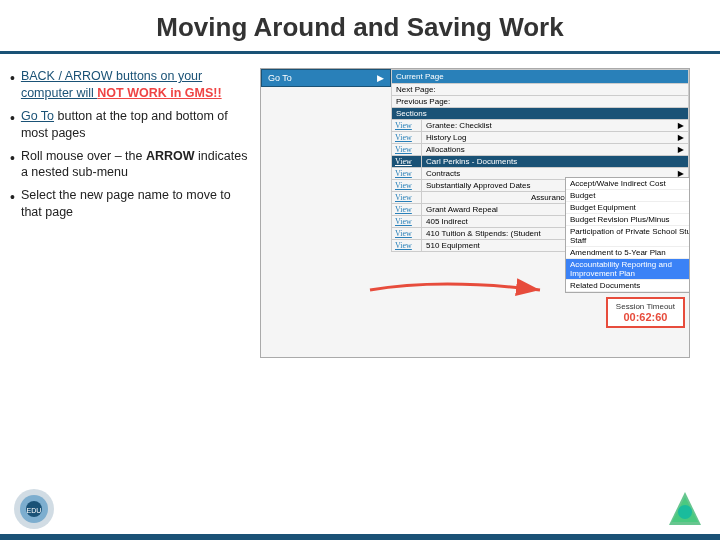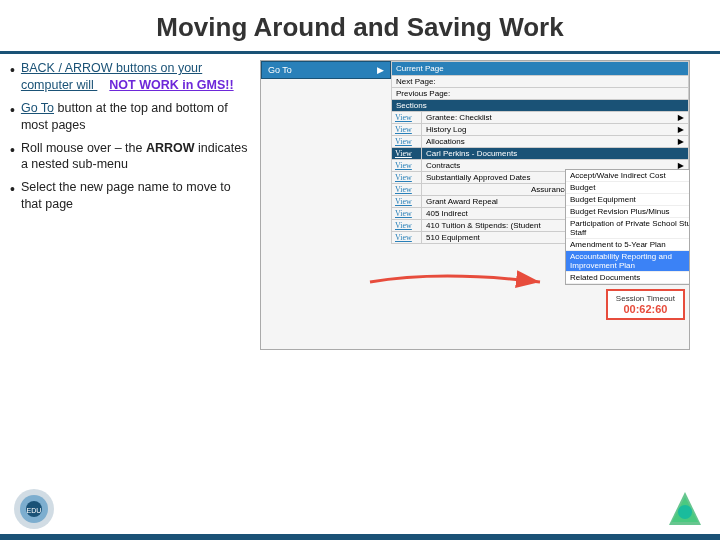--- a/index.html
+++ b/index.html
@@ -12,20 +12,21 @@
       position: relative;
     }
 
     .page-title {
       text-align: center;
       font-size: 26px;
       font-weight: bold;
       color: #333;
       padding: 12px 0 8px 0;
       border-bottom: 3px solid #1a5276;
+      margin-bottom: 8px;
     }
 
     .content-area {
       display: flex;
       flex-direction: row;
       padding: 6px 10px;
       gap: 10px;
       height: calc(540px - 60px);
     }
 
@@ -53,23 +54,22 @@
       margin-top: 1px;
     }
 
     .bullet-text a, .bullet-text .underline {
       text-decoration: underline;
       color: #1a5276;
     }
 
     .bullet-text .bold-red {
       font-weight: bold;
-      color: #6d28d9;
+      color: #ef4444;
       text-decoration: underline;
-      margin-left: 12px;
     }
 
     .right-panel {
       flex: 1;
       position: relative;
       display: flex;
       flex-direction: column;
       gap: 8px;
     }
 

